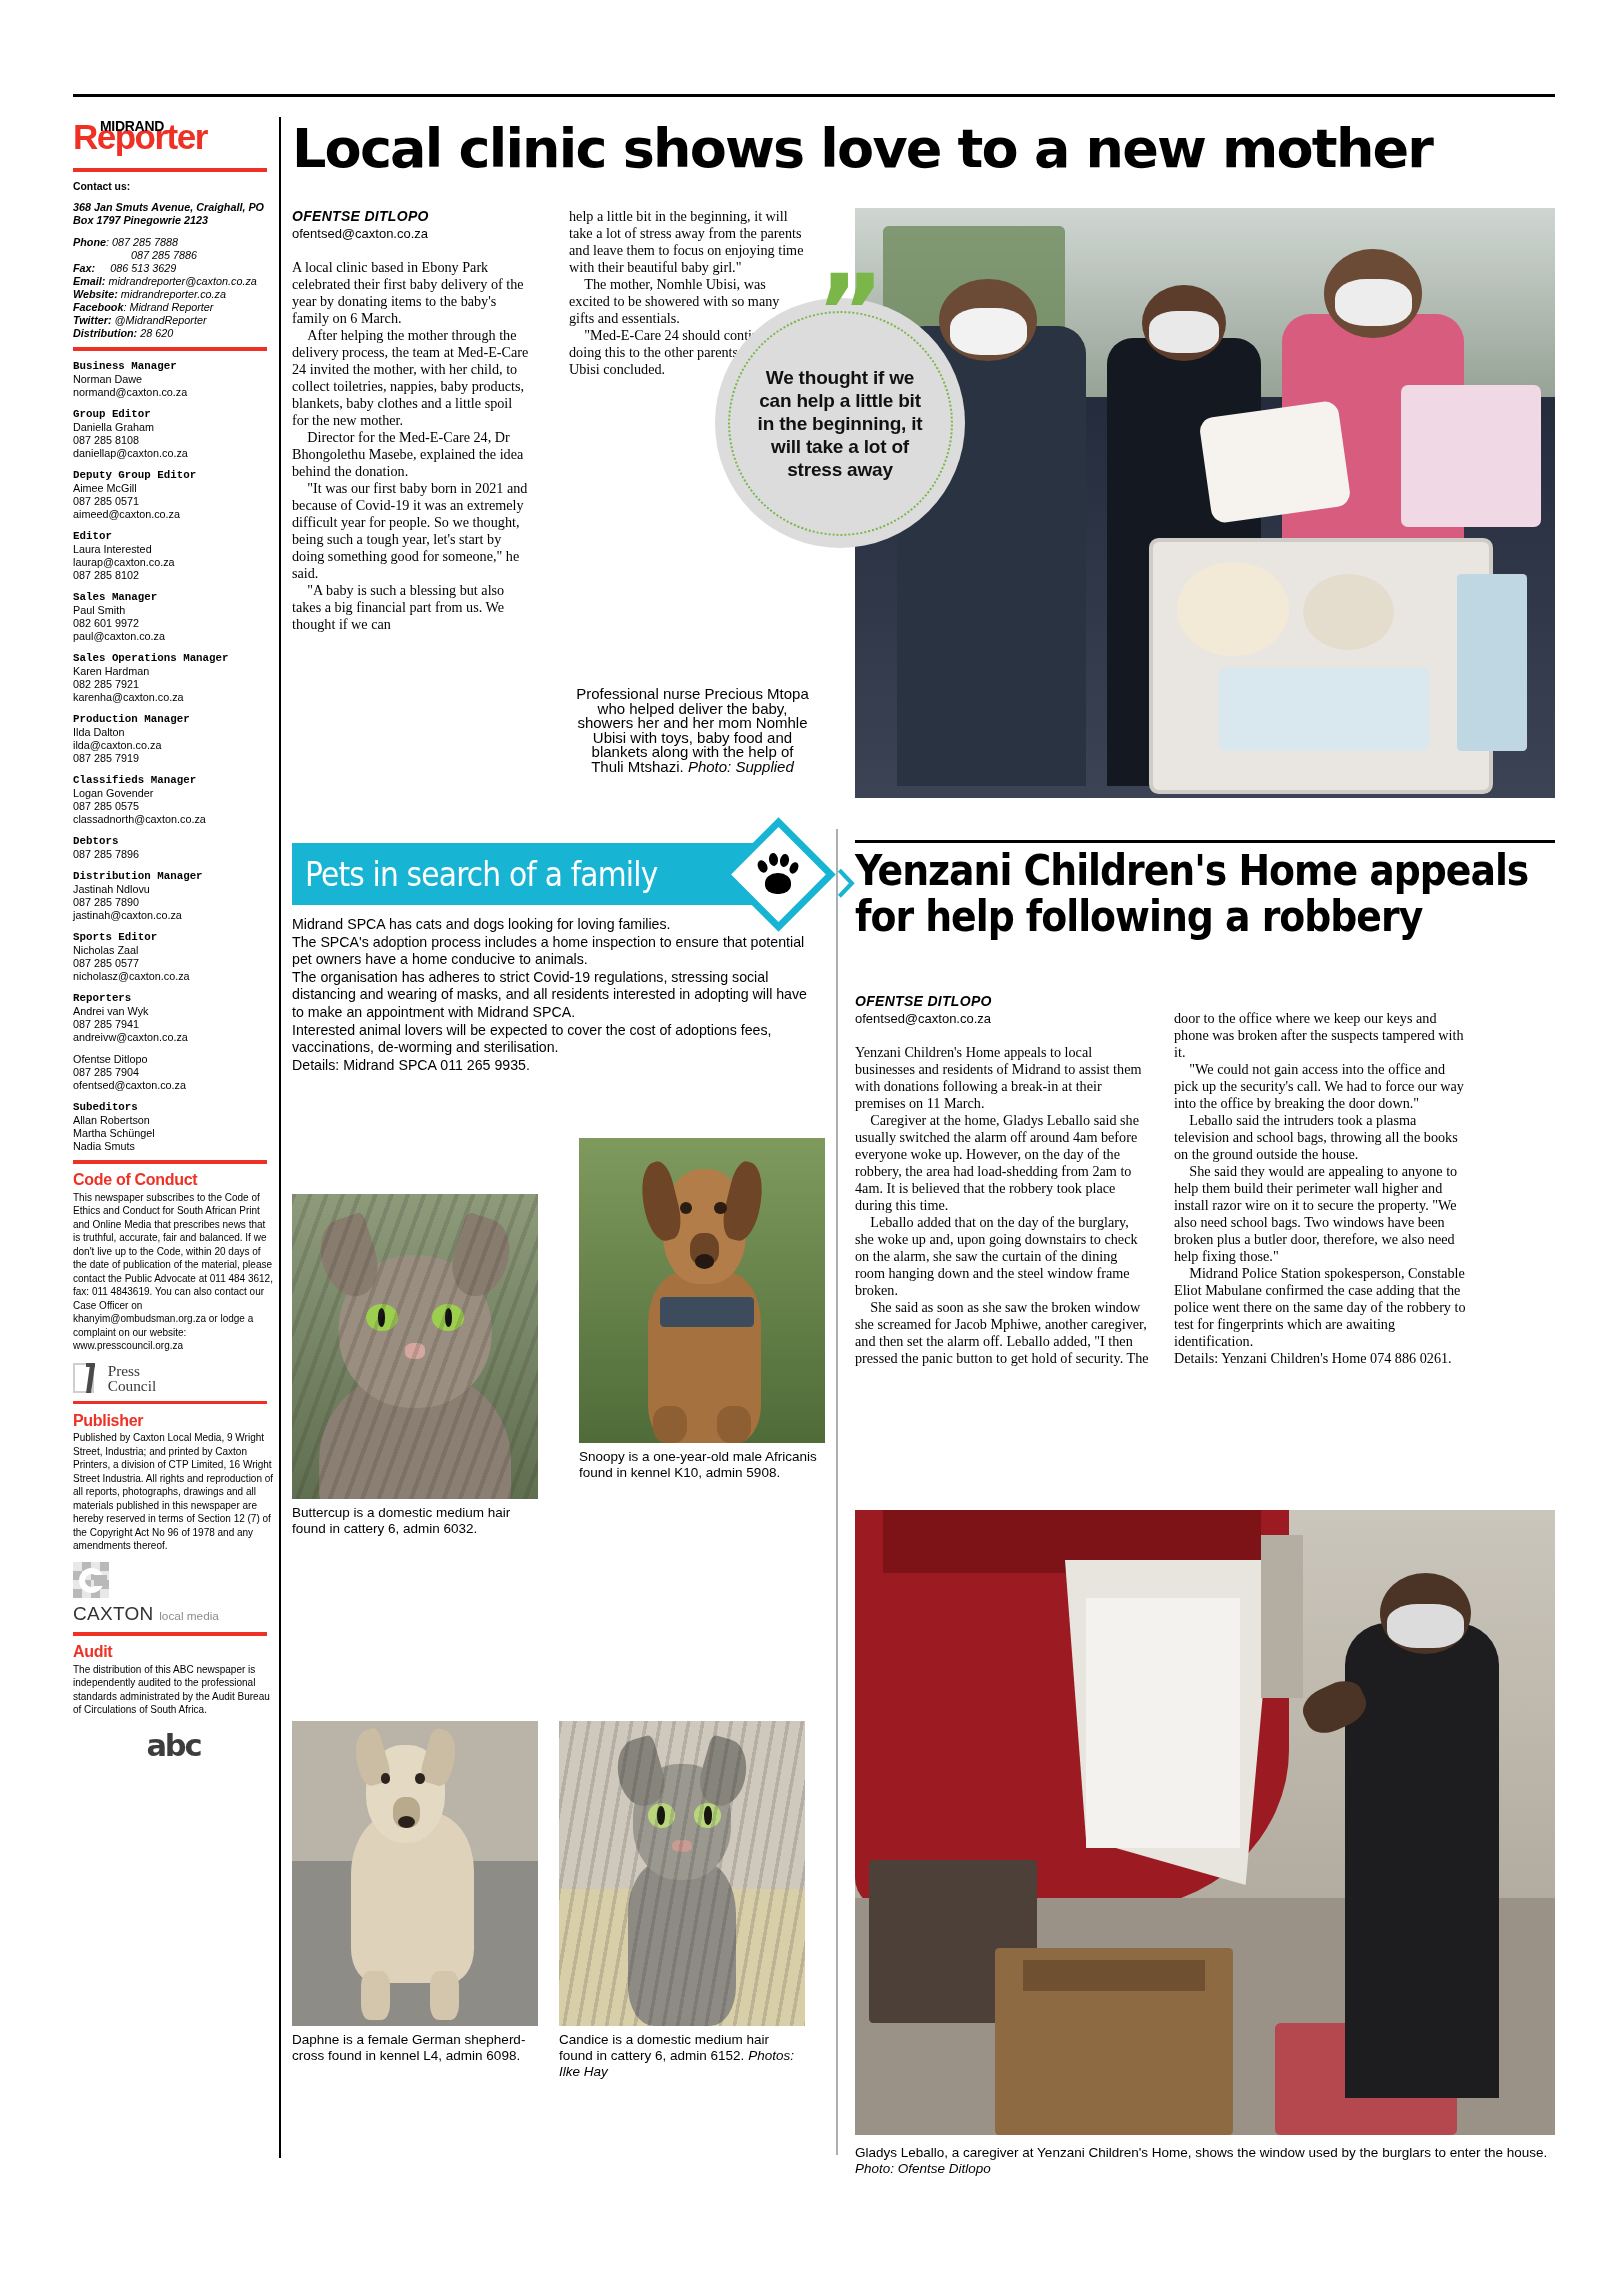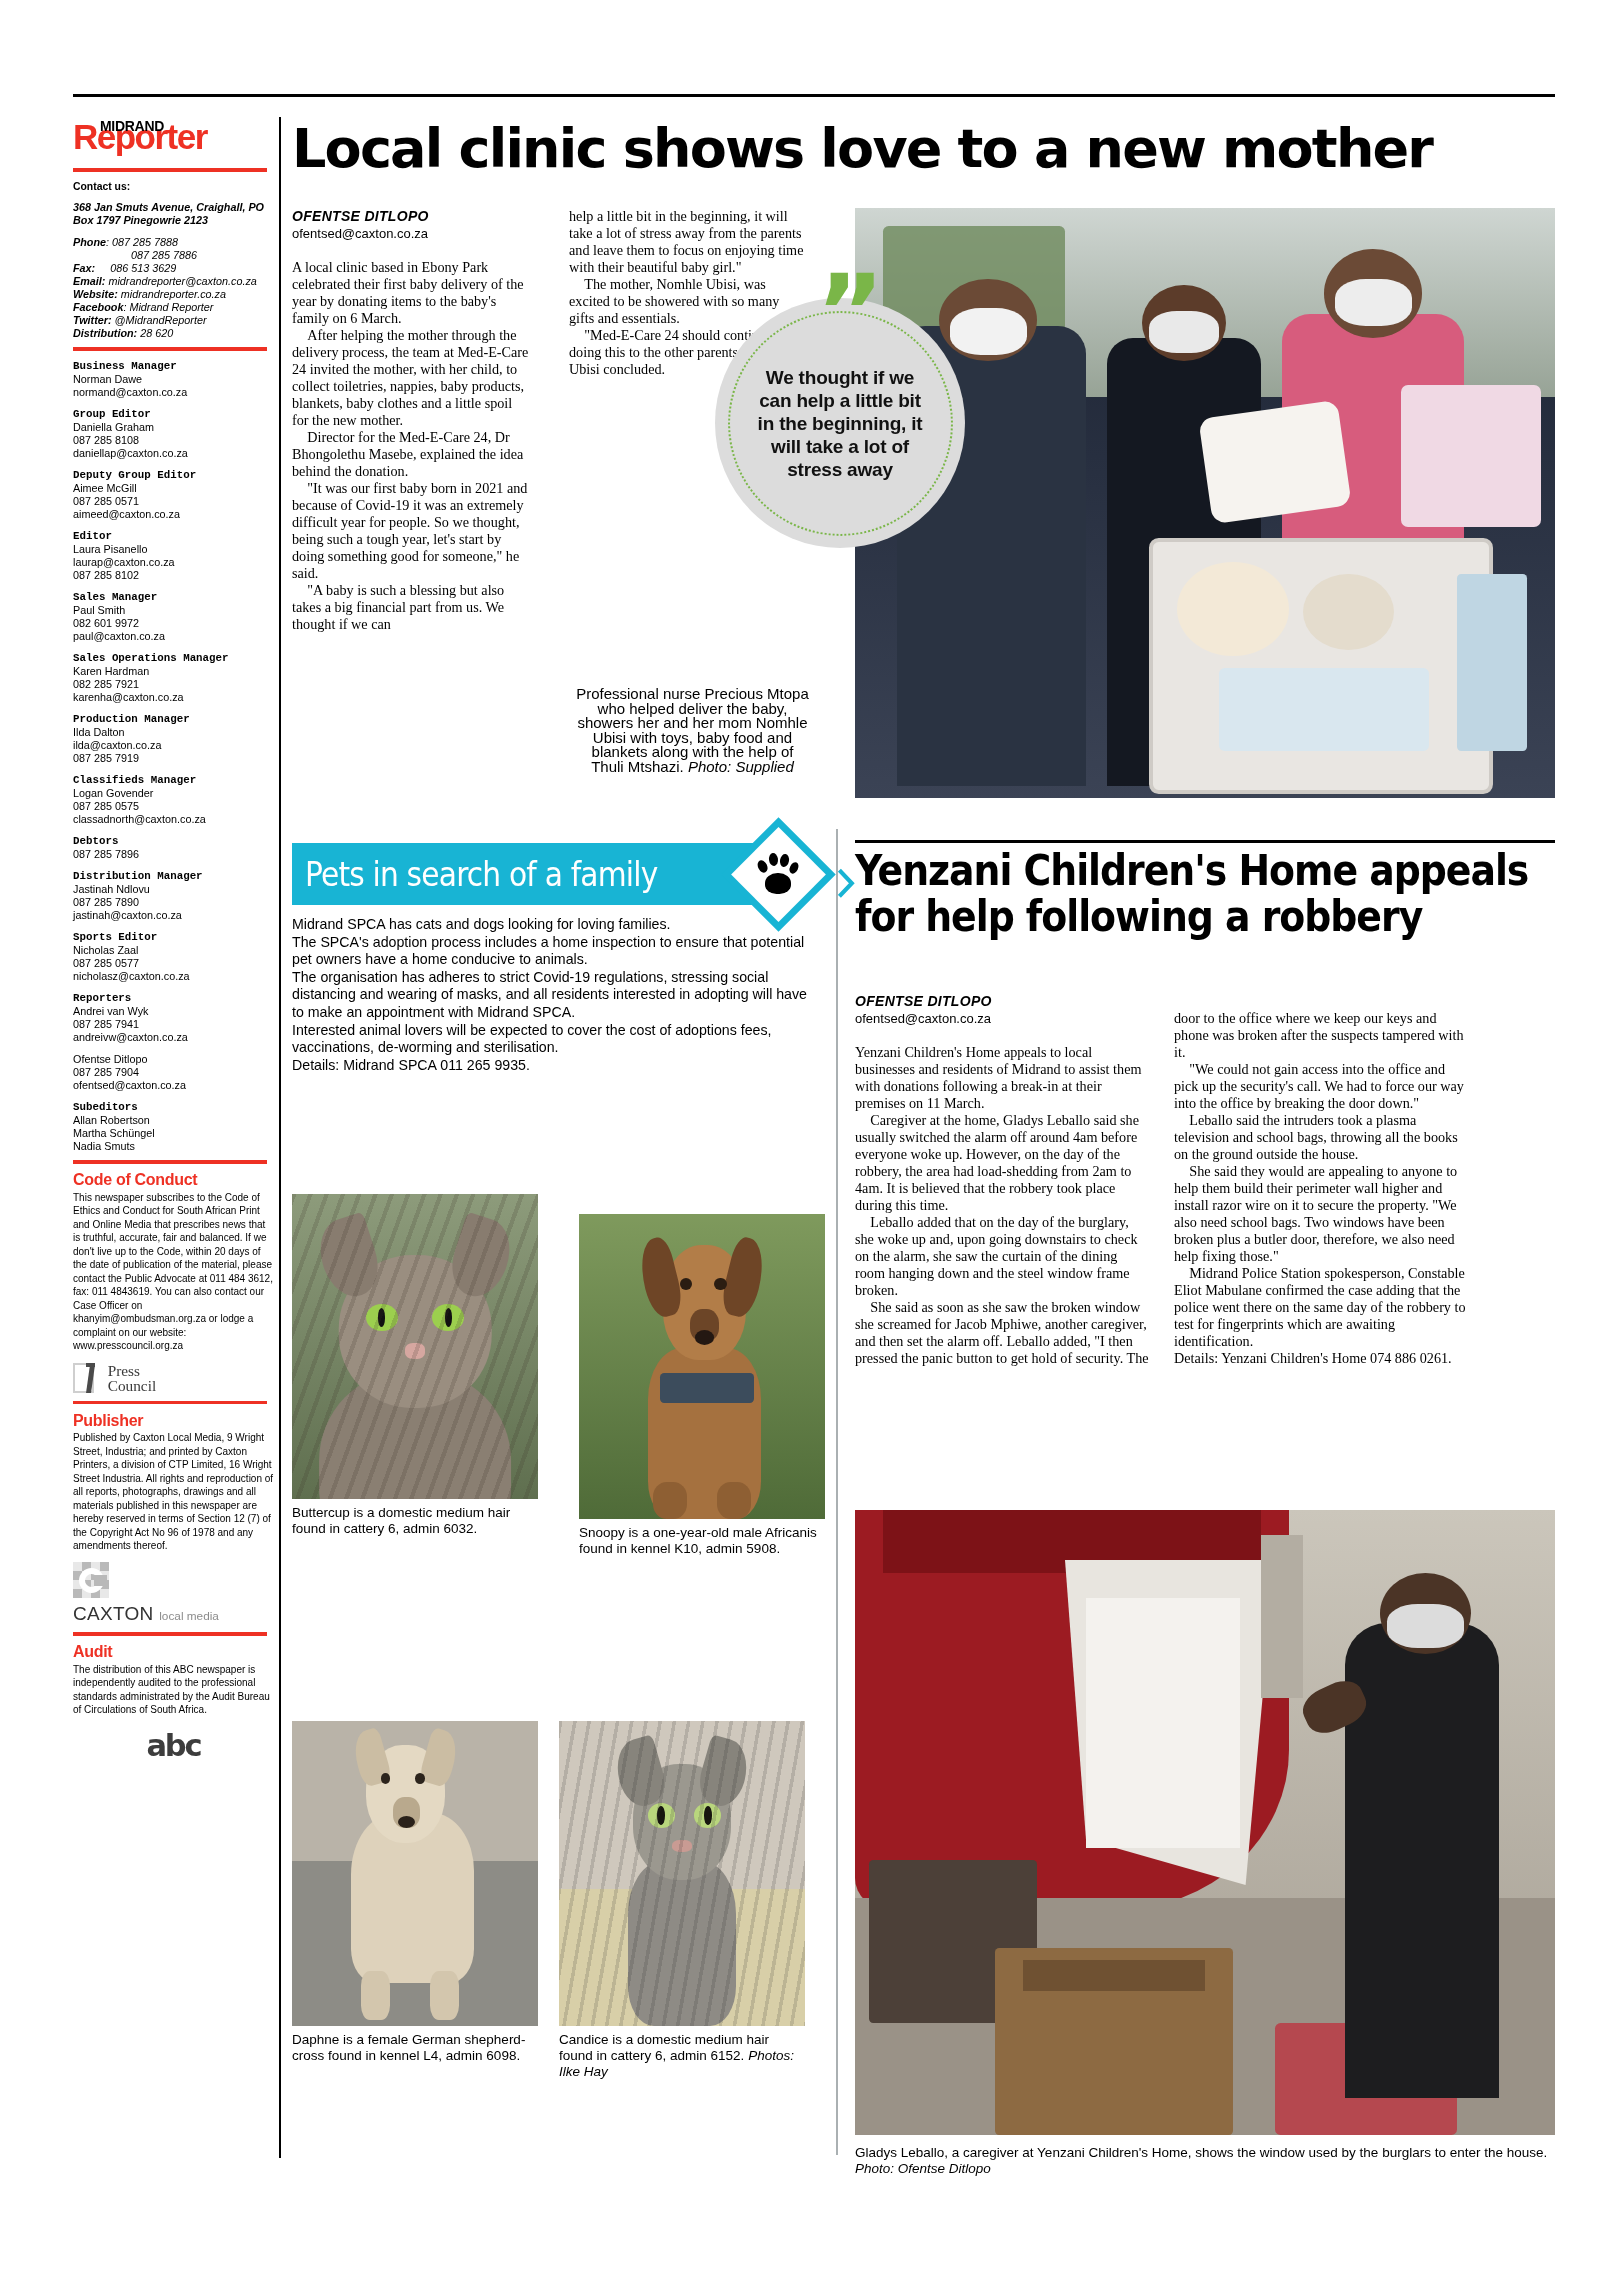--- a/index.html
+++ b/index.html
@@ -100,21 +100,21 @@
   .pets-body{position:absolute;left:292px;top:916px;width:528px;
              font-size:14.2px;line-height:17.6px;color:#000;}
   .pets-body p{margin:0;}
 
   
   .pet{position:absolute;width:246px;}
   .pet-img{width:246px;height:305px;overflow:hidden;background:#ddd;}
   .pet-cap{font-size:13.5px;line-height:16px;margin-top:5.6px;color:#000;}
   .pet-cap em{font-style:italic;}
   .p1{left:292px;top:1194px;}
-  .p2{left:559px;top:1214px;padding-left:20px;}
+  .p2{left:559px;top:1138px;padding-left:20px;}
   .p3{left:292px;top:1721px;}
   .p4{left:559px;top:1721px;}
 
   
   .sep-v{position:absolute;left:836px;top:829px;width:2.1px;height:1326px;background:#aab0b2;}
   .a2rule{position:absolute;left:855px;top:840px;width:700px;height:2.8px;background:#000;}
   .headline2{position:absolute;left:855px;top:848px;width:701px;
              font-size:42px;line-height:46px;font-weight:bold;color:#000;letter-spacing:-1px;
              font-family:"DejaVu Sans",sans-serif;font-stretch:condensed;}
   .chev{position:absolute;left:838px;top:868px;width:18px;height:30.5px;}
@@ -179,21 +179,21 @@
       <div class="sb-gap"></div>
       <div>
           <div class="sb-role">Deputy Group Editor</div>
           <div class="sb-line">Aimee McGill</div>
           <div class="sb-line">087 285 0571</div>
           <div class="sb-line">aimeed@caxton.co.za</div>
         </div>
       <div class="sb-gap"></div>
       <div>
           <div class="sb-role">Editor</div>
-          <div class="sb-line">Laura Pisanello</div>
+          <div class="sb-line">Laura Interested</div>
           <div class="sb-line">laurap@caxton.co.za</div>
           <div class="sb-line">087 285 8102</div>
         </div>
       <div class="sb-gap"></div>
       <div>
           <div class="sb-role">Sales Manager</div>
           <div class="sb-line">Paul Smith</div>
           <div class="sb-line">082 601 9972</div>
           <div class="sb-line">paul@caxton.co.za</div>
         </div>

